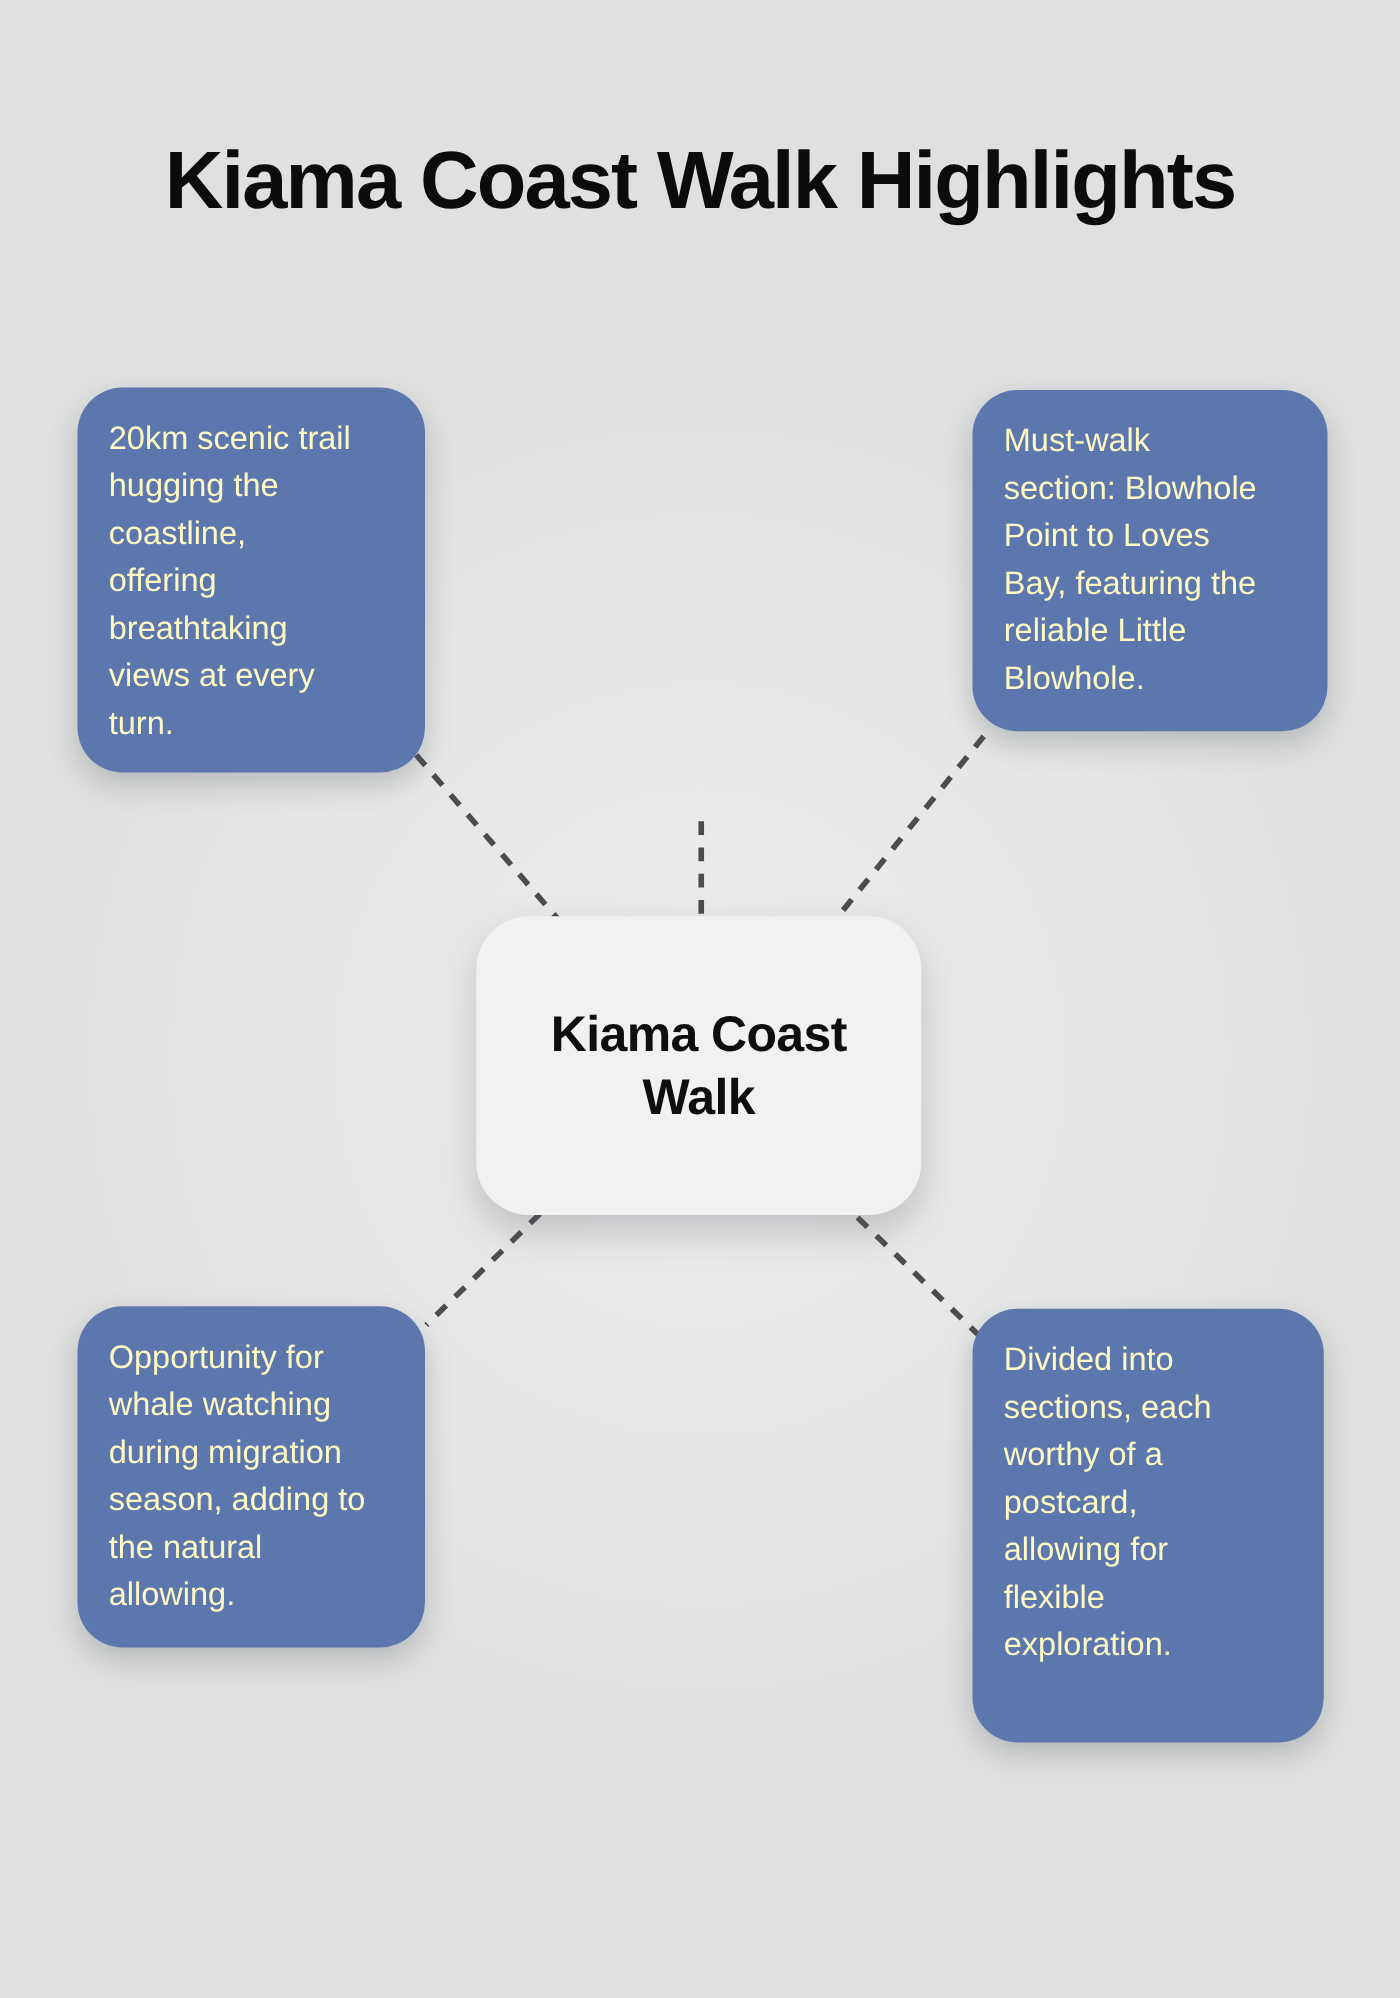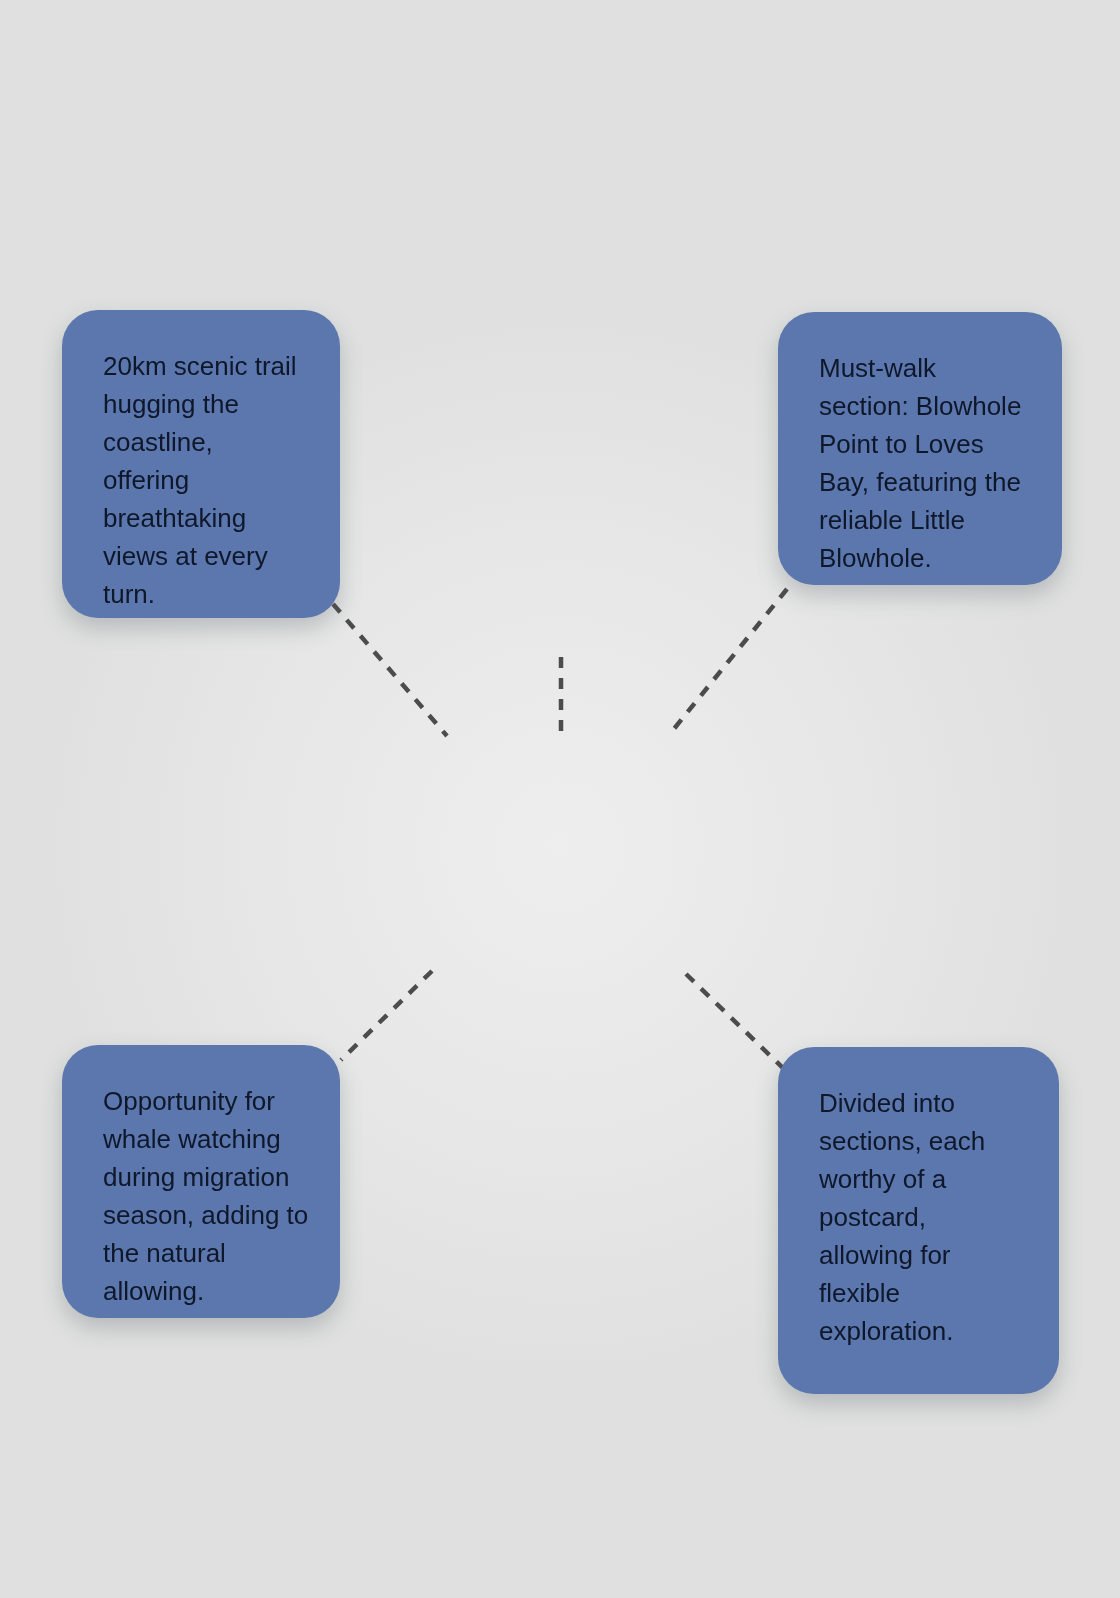--- a/index.html
+++ b/index.html
@@ -20,22 +20,22 @@
   svg.connectors{position:absolute;left:0;top:0;width:1120px;height:1598px;}
   .bubble{
     position:absolute;
     background:#5b77ad;
     border-radius:36px;
     box-shadow:0 10px 22px rgba(90,95,105,0.30);
     box-sizing:border-box;
     padding:21px 14px 21px 25px;
   }
   .bubble p{
-    margin:16px;
-    color:#0f172a;
+    margin:0;
+    color:#fef9c3;
     font-size:26px;line-height:38px;
     white-space:pre-line;
   }
   .b1{left:62px;top:310px;width:278px;height:308px;}
   .b2{left:422px;top:313px;width:278px;height:347px;}
   .b3{left:778px;top:312px;width:284px;height:273px;}
   .b4{left:62px;top:1045px;width:278px;height:273px;}
   .b5{left:778px;top:1047px;width:281px;height:347px;}
   .center-node{
     position:absolute;left:381px;top:733px;width:356px;height:239px;
@@ -60,20 +60,21 @@
   .logo .tail{
     position:absolute;left:26px;top:50px;width:56px;height:2px;
     background:#ffffff;transform:rotate(40deg);transform-origin:left top;
   }
 </style>
 </head>
 <body>
 
 <div class="canvas">
 
+  <h1 class="page-title">Kiama Coast Walk Highlights</h1>
 
   <svg class="connectors" viewBox="0 0 1120 1598" xmlns="http://www.w3.org/2000/svg">
     <line x1="333" y1="604" x2="447" y2="736" stroke="#4c4c4c" stroke-width="4.5" stroke-dasharray="11 10"></line>
     <line x1="561" y1="657" x2="561" y2="735" stroke="#4c4c4c" stroke-width="4.5" stroke-dasharray="11 10"></line>
     <line x1="787" y1="589" x2="669" y2="735" stroke="#4c4c4c" stroke-width="4.5" stroke-dasharray="11 10"></line>
     <line x1="432" y1="971" x2="341" y2="1060" stroke="#4c4c4c" stroke-width="4.5" stroke-dasharray="11 10"></line>
     <line x1="686" y1="974" x2="786" y2="1071" stroke="#4c4c4c" stroke-width="4.5" stroke-dasharray="11 10"></line>
   </svg>
 
   <div class="bubble b1">
@@ -89,20 +90,24 @@
 
   <div class="bubble b3">
     <p>Must-walk
 section: Blowhole
 Point to Loves
 Bay, featuring the
 reliable Little
 Blowhole.</p>
   </div>
 
+  <div class="center-node">
+    <span>Kiama Coast
+Walk</span>
+  </div>
 
   <div class="bubble b4">
     <p>Opportunity for
 whale watching
 during migration
 season, adding to
 the natural
 allowing.</p>
   </div>
 

